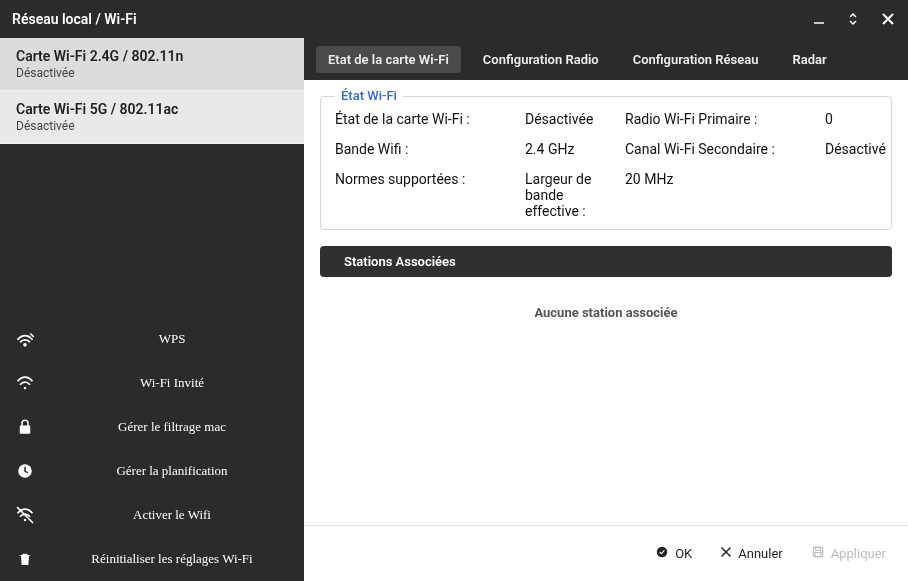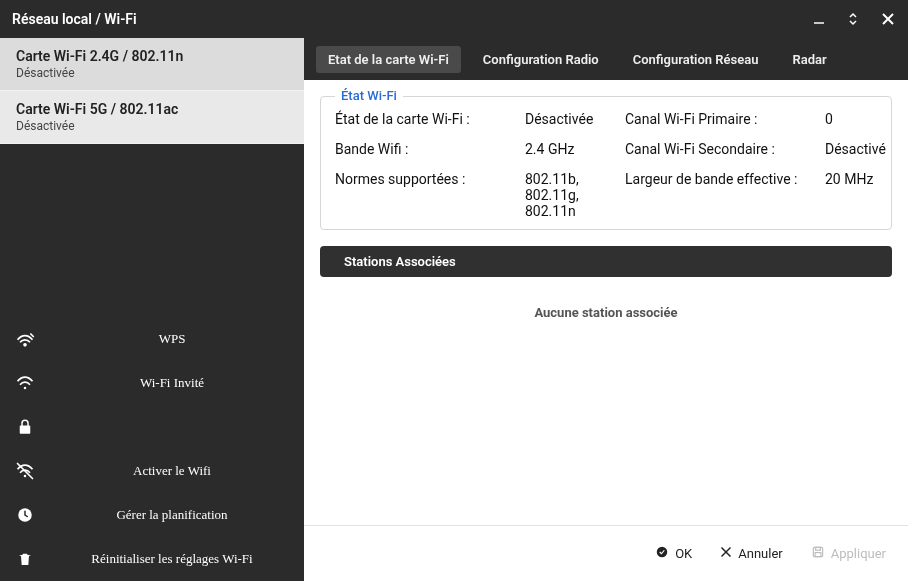--- a/index.html
+++ b/index.html
@@ -251,40 +251,41 @@
           </svg>
         </span>
         <span class="label">Wi-Fi Invité</span>
       </div>
       <div class="action-item">
         <span class="icon-cell">
           <svg width="18" height="18" viewBox="0 0 24 24" fill="#fff">
             <path d="M7 10V7a5 5 0 0110 0v3h1a1 1 0 011 1v9a1 1 0 01-1 1H6a1 1 0 01-1-1v-9a1 1 0 011-1h1zm2 0h6V7a3 3 0 10-6 0v3z"></path>
           </svg>
         </span>
+        <span class="label">Gérer le filtrage mac</span>
+      </div>
+      <div class="action-item">
+        <span class="icon-cell">
+          <svg width="18" height="18" viewBox="0 0 24 24" fill="#fff">
+            <circle cx="12" cy="12" r="9"></circle>
+              <path d="M12 7v5l3 2" stroke="#2b2b2b" stroke-width="2" fill="none" stroke-linecap="round"></path>
+          </svg>
+        </span>
+        <span class="label">Gérer la planification</span>
       </div>
       <div class="action-item">
         <span class="icon-cell">
           <svg width="20" height="20" viewBox="0 0 24 24" fill="none" stroke="#fff" stroke-width="2">
             <path d="M3 10c2.5-3 6-5 9-5s6.5 2 9 5"></path>
               <path d="M6 14c1.7-2 3.8-3 6-3s4.3 1 6 3"></path>
               <circle cx="12" cy="18" r="1.5" fill="#fff" stroke="none"></circle>
               <line x1="3" y1="3" x2="21" y2="21" stroke-linecap="round"></line>
           </svg>
         </span>
         <span class="label">Activer le Wifi</span>
-      </div>
-      <div class="action-item">
-        <span class="icon-cell">
-          <svg width="18" height="18" viewBox="0 0 24 24" fill="#fff">
-            <circle cx="12" cy="12" r="9"></circle>
-              <path d="M12 7v5l3 2" stroke="#2b2b2b" stroke-width="2" fill="none" stroke-linecap="round"></path>
-          </svg>
-        </span>
-        <span class="label">Gérer la planification</span>
       </div>
       <div class="action-item">
         <span class="icon-cell">
           <svg width="16" height="16" viewBox="0 0 24 24" fill="#fff">
             <path d="M6 7h12l-1 14H7L6 7zm3-3h6l1 2H8l1-2zM4 6h16v1H4z"></path>
           </svg>
         </span>
         <span class="label">Réinitialiser les réglages Wi-Fi</span>
       </div>
     </div>
@@ -297,30 +298,29 @@
       <div class="tab">Configuration Réseau</div>
       <div class="tab">Radar</div>
     </div>
 
     <div class="content">
       <div class="fieldset">
         <span class="legend">État Wi-Fi</span>
         <div class="status-grid">
           <div class="k">État de la carte Wi-Fi :</div>
           <div class="v">Désactivée</div>
-          <div class="k">Canal Wi-Fi Primaire :</div>
+          <div class="k">Radio Wi-Fi Primaire :</div>
           <div class="v">0</div>
 
           <div class="k">Bande Wifi :</div>
           <div class="v">2.4 GHz</div>
           <div class="k">Canal Wi-Fi Secondaire :</div>
           <div class="v">Désactivé</div>
 
           <div class="k">Normes supportées :</div>
-          <div class="v">802.11b, 802.11g, 802.11n</div>
           <div class="k">Largeur de bande effective :</div>
           <div class="v">20 MHz</div>
         </div>
       </div>
 
       <div class="assoc-header">Stations Associées</div>
       <div class="assoc-body">Aucune station associée</div>
     </div>
 
     <div class="footer">

